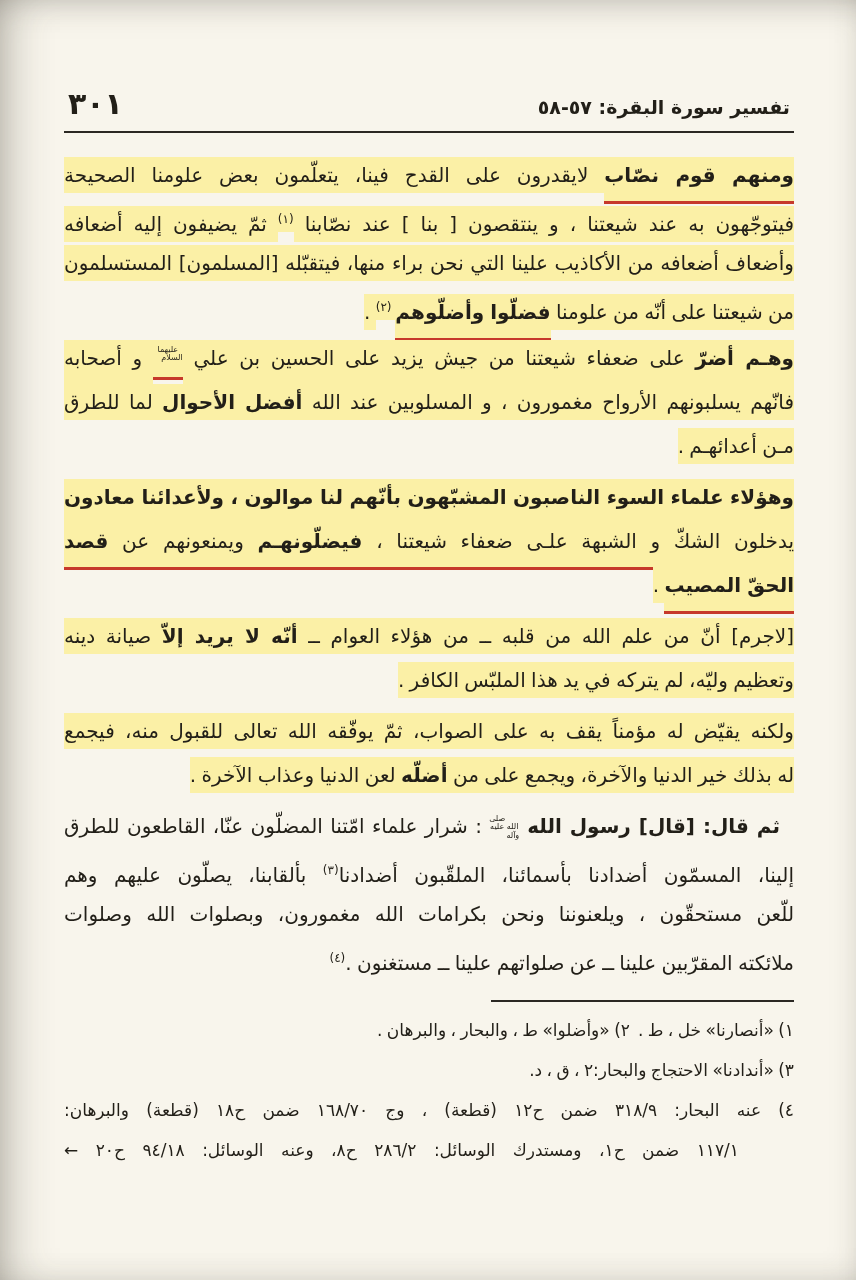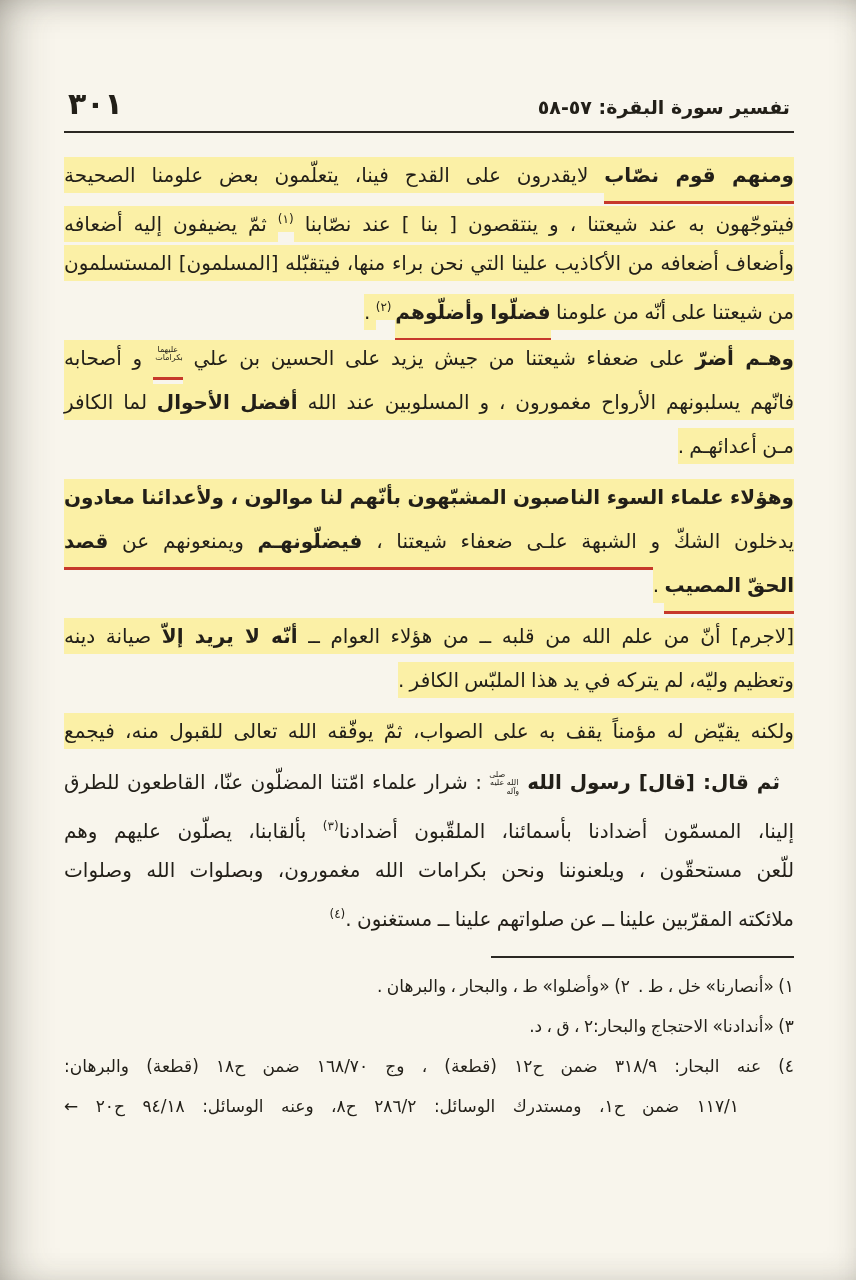--- a/index.html
+++ b/index.html
@@ -64,35 +64,36 @@
     <div class="head-rule"></div>
 
     <div class="bodytext">
         <div class="para para-1">
           <div class="line"><span class="hl u b">ومنهم قوم نصّاب</span><span class="hl"> لايقدرون على القدح فينا، يتعلّمون بعض علومنا الصحيحة</span></div>
           <div class="line"><span class="hl">فيتوجّهون به عند شيعتنا ، و ينتقصون [ بنا ] عند نصّابنا </span><span class="hl sup">(١)</span><span class="hl"> ثمّ يضيفون إليه أضعافه</span></div>
           <div class="line"><span class="hl">وأضعاف أضعافه من الأكاذيب علينا التي نحن براء منها، فيتقبّله [المسلمون] المستسلمون</span></div>
           <div class="line last"><span class="hl">من شيعتنا على أنّه من علومنا </span><span class="hl u b">فضلّوا وأضلّوهم</span><span class="hl sup"> (٢)</span><span class="hl"> .</span></div>
         </div>
         <div class="para para-2">
-          <div class="line"><span class="hl u b">وهـم أضرّ</span><span class="hl u"> على ضعفاء شيعتنا من جيش يزيد على الحسين بن علي </span><span class="hl u hon">عليهما بكرامات</span><span class="hl u"> و أصحابه</span></div>
-          <div class="line"><span class="hl">فانّهم يسلبونهم الأرواح مغمورون ، و المسلوبين عند الله </span><span class="hl b">أفضل الأحوال</span><span class="hl"> لما الكافر</span></div>
+          <div class="line"><span class="hl u b">وهـم أضرّ</span><span class="hl u"> على ضعفاء شيعتنا من جيش يزيد على الحسين بن علي </span><span class="hl u hon">عليهما السلام</span><span class="hl u"> و أصحابه</span></div>
+          <div class="line"><span class="hl">فانّهم يسلبونهم الأرواح مغمورون ، و المسلوبين عند الله </span><span class="hl b">أفضل الأحوال</span><span class="hl"> لما للطرق</span></div>
           <div class="line last"><span class="hl">مـن أعدائهـم .</span></div>
         </div>
         <div class="para para-3">
           <div class="line"><span class="hl u b">وهؤلاء علماء السوء الناصبون المشبّهون بأنّهم لنا موالون ، ولأعدائنا معادون</span></div>
           <div class="line"><span class="hl u">يدخلون الشكّ و الشبهة علـى ضعفاء شيعتنا ، </span><span class="hl u b">فيضلّونهـم</span><span class="hl u"> ويمنعونهم عن </span><span class="hl u b">قصد</span></div>
           <div class="line last"><span class="hl u b">الحقّ المصيب</span><span class="hl"> .</span></div>
         </div>
         <div class="para para-4">
           <div class="line"><span class="hl">[لاجرم] أنّ من علم الله من قلبه ــ من هؤلاء العوام ــ </span><span class="hl b">أنّه لا يريد إلاّ</span><span class="hl"> صيانة دينه</span></div>
           <div class="line last"><span class="hl">وتعظيم وليّه، لم يتركه في يد هذا الملبّس الكافر .</span></div>
         </div>
         <div class="para para-5">
           <div class="line"><span class="hl">ولكنه يقيّض له مؤمناً يقف به على الصواب، ثمّ يوفّقه الله تعالى للقبول منه، فيجمع</span></div>
+          <div class="line last"><span class="hl">له بذلك خير الدنيا والآخرة، ويجمع على من </span><span class="hl b">أضلّه</span><span class="hl"> لعن الدنيا وعذاب الآخرة .</span></div>
         </div>
         <div class="para para-6">
           <div class="line"><span class="b">ثم قال: [قال] رسول الله </span><span class="hon">صلى الله عليه وآله</span><span class=""> : شرار علماء امّتنا المضلّون عنّا، القاطعون للطرق</span></div>
           <div class="line"><span class="">إلينا، المسمّون أضدادنا بأسمائنا، الملقّبون أضدادنا</span><span class="sup">(٣)</span><span class=""> بألقابنا، يصلّون عليهم وهم</span></div>
           <div class="line"><span class="">للّعن مستحقّون ، ويلعنوننا ونحن بكرامات الله مغمورون، وبصلوات الله وصلوات</span></div>
           <div class="line last"><span class="">ملائكته المقرّبين علينا ــ عن صلواتهم علينا ــ مستغنون .</span><span class="sup">(٤)</span></div>
         </div>
       </div>
 
     <div class="fn-sep"></div>

